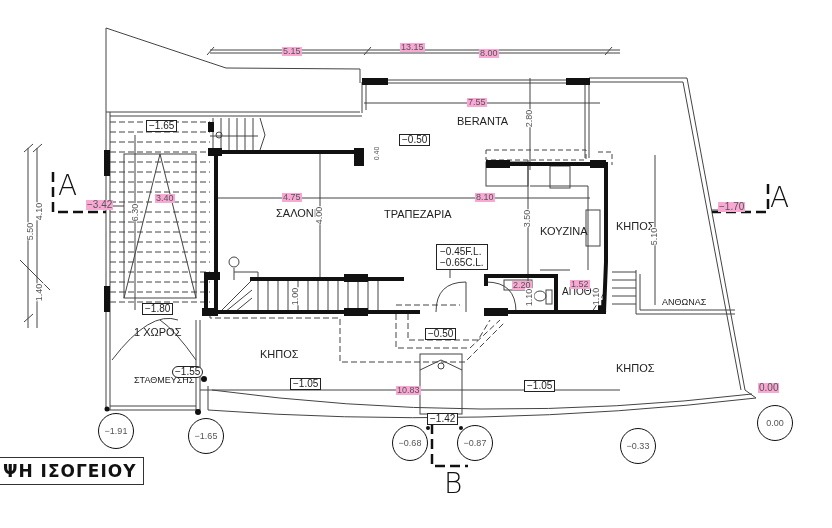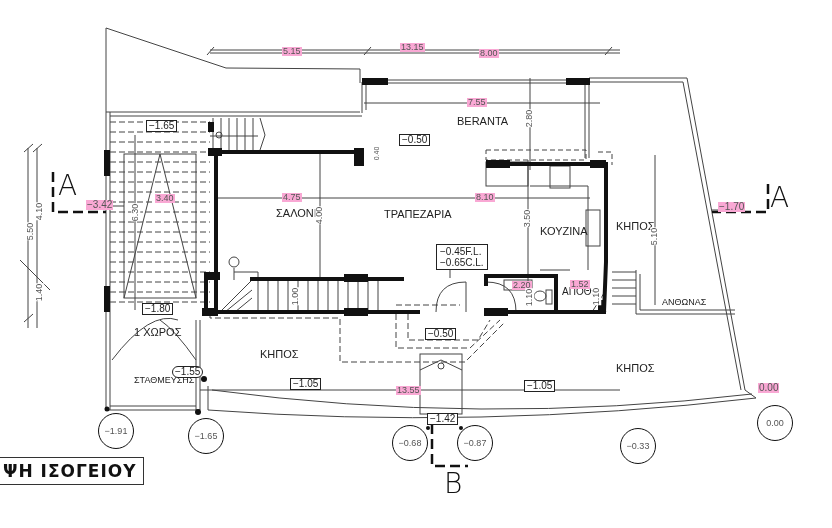--- a/index.html
+++ b/index.html
@@ -241,21 +241,21 @@
 <div class="lbl dim" style="left:155px;top:194px;">3.40</div>
 <div class="lbl vdim" style="left:127px;top:208px;">6.30</div>
 <div class="lbl vdim" style="left:22px;top:227px;">5.50</div>
 <div class="lbl vdim" style="left:31px;top:207px;">4.10</div>
 <div class="lbl vdim" style="left:31px;top:288px;">1.40</div>
 <div class="lbl vdim" style="left:287px;top:292px;">1.00</div>
 <div class="lbl dim" style="left:512px;top:281px;">2.20</div>
 <div class="lbl vdim" style="left:521px;top:293px;">1.10</div>
 <div class="lbl dim" style="left:570px;top:280px;">1.52</div>
 <div class="lbl vdim" style="left:588px;top:292px;">1.10</div>
-<div class="lbl dim" style="left:396px;top:386px;">13.55</div>
+<div class="lbl dim" style="left:396px;top:386px;">10.83</div>
 <div class="lbl vdim" style="left:370px;top:150px;font-size:7px;">0.40</div>
 
 <div class="lbl lvl" style="left:146px;top:120px;">−1.65</div>
 <div class="lbl lvl" style="left:142px;top:303px;">−1.80</div>
 <div class="lbl lvl" style="left:399px;top:134px;">−0.50</div>
 <div class="lbl lvl2" style="left:436px;top:244px;">
   <div>−0.45F.L.</div>
   <div>−0.65C.L.</div>
 </div>
 <div class="lbl lvl" style="left:425px;top:328px;">−0.50</div>

